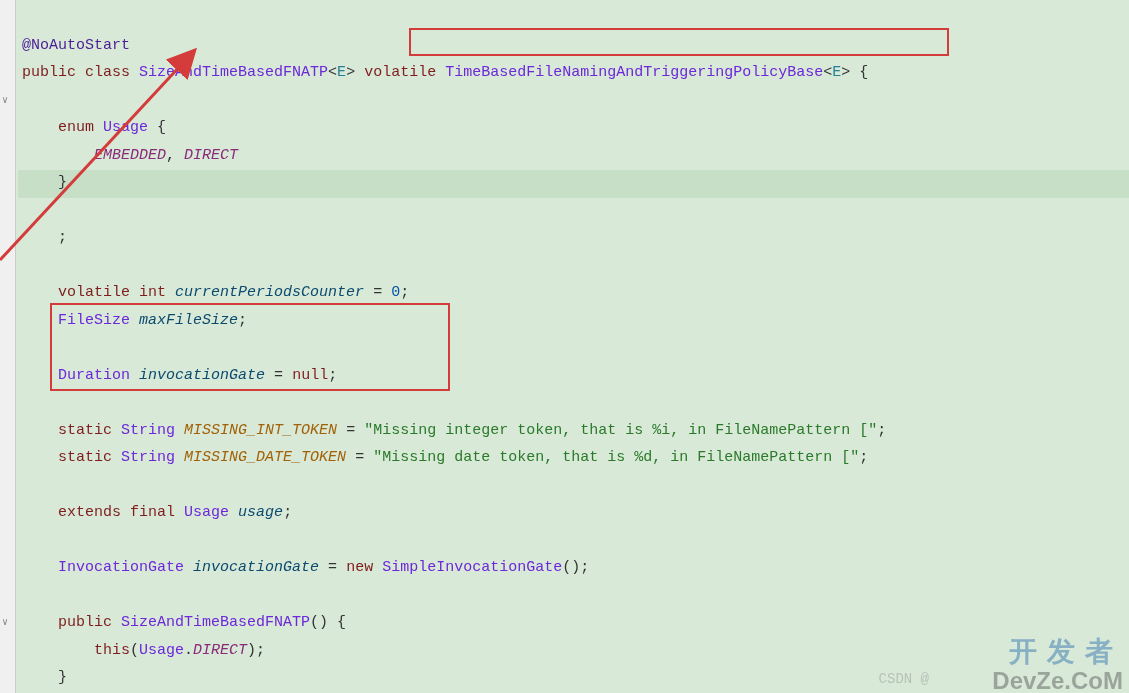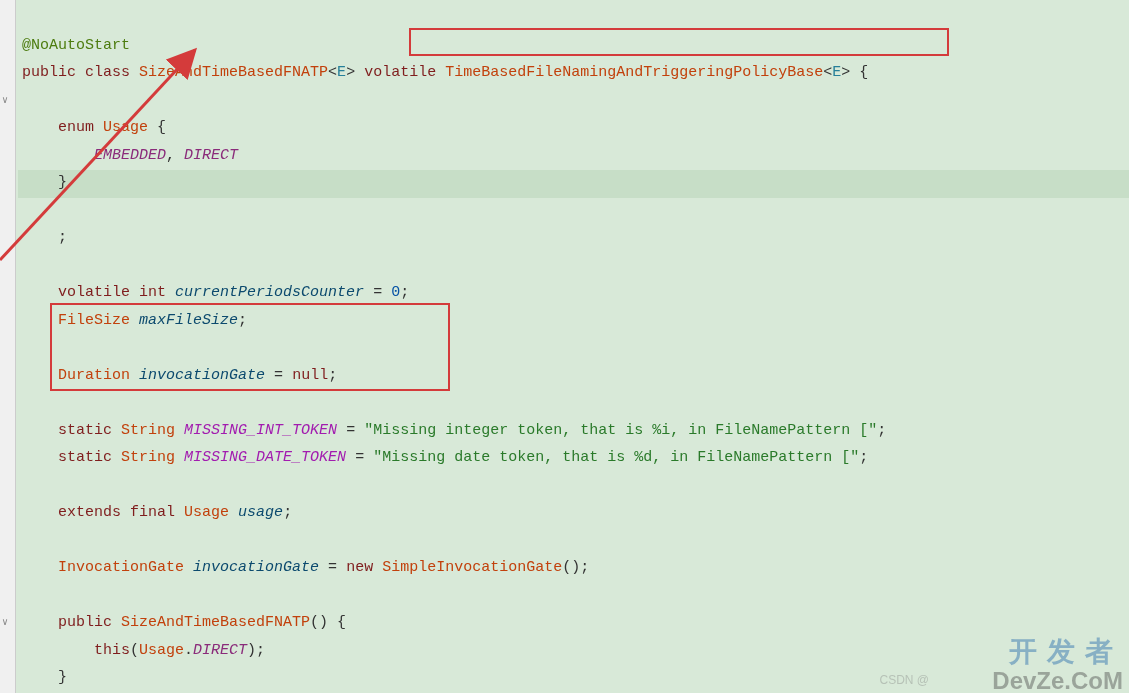--- a/index.html
+++ b/index.html
@@ -26,26 +26,26 @@
     color: #888;
     user-select: none;
   }
   .code {
     position: absolute;
     left: 18px; right: 0; top: 0;
     padding: 4px 0 0 4px;
     line-height: 27.5px;
     white-space: pre;
   }
-  .anno { color: #4d7c0f; margin-top: 8px; }
+  .anno { color: #4c1d95; margin-top: 8px; }
   .kw { color: #7f1d1d; }
-  .ident { color: #c2410c; }
+  .ident { color: #6d28d9; }
   .field { color: #0c4a6e; font-style: italic; }
   .constenum { color: #8a2b7a; font-style: italic; }
-  .constname { color: #a21caf; font-style: italic; }
+  .constname { color: #a16207; font-style: italic; }
   .num { color: #0451a5; }
   .str { color: #2a7a2a; }
   .op  { color: #333; }
   .gE  { color: #267f99; }
 
   .hl-line {
     position: absolute;
     left: 18px; right: 0;
     height: 27.5px;
     background: #c7dec7;
@@ -88,22 +88,22 @@
     right: 6px; bottom: -2px;
     font-family: Arial,sans-serif;
     font-size: 24px;
     color: rgba(80,80,80,0.45);
     font-weight: bold;
     pointer-events: none;
   }
   .watermark3 {
     position: absolute;
     right: 200px; bottom: 6px;
-    font-family: Liberation Sans, sans-serif;
-    font-size: 12px;
+    font-family: Liberation Mono, monospace;
+    font-size: 14px;
     color: rgba(120,120,120,0.35);
     pointer-events: none;
   }
 </style>
 </head>
 <body>
 
 <div class="gutter">
   <span class="fold" style="top:94px">∨</span>
   <span class="fold" style="top:616px">∨</span>

